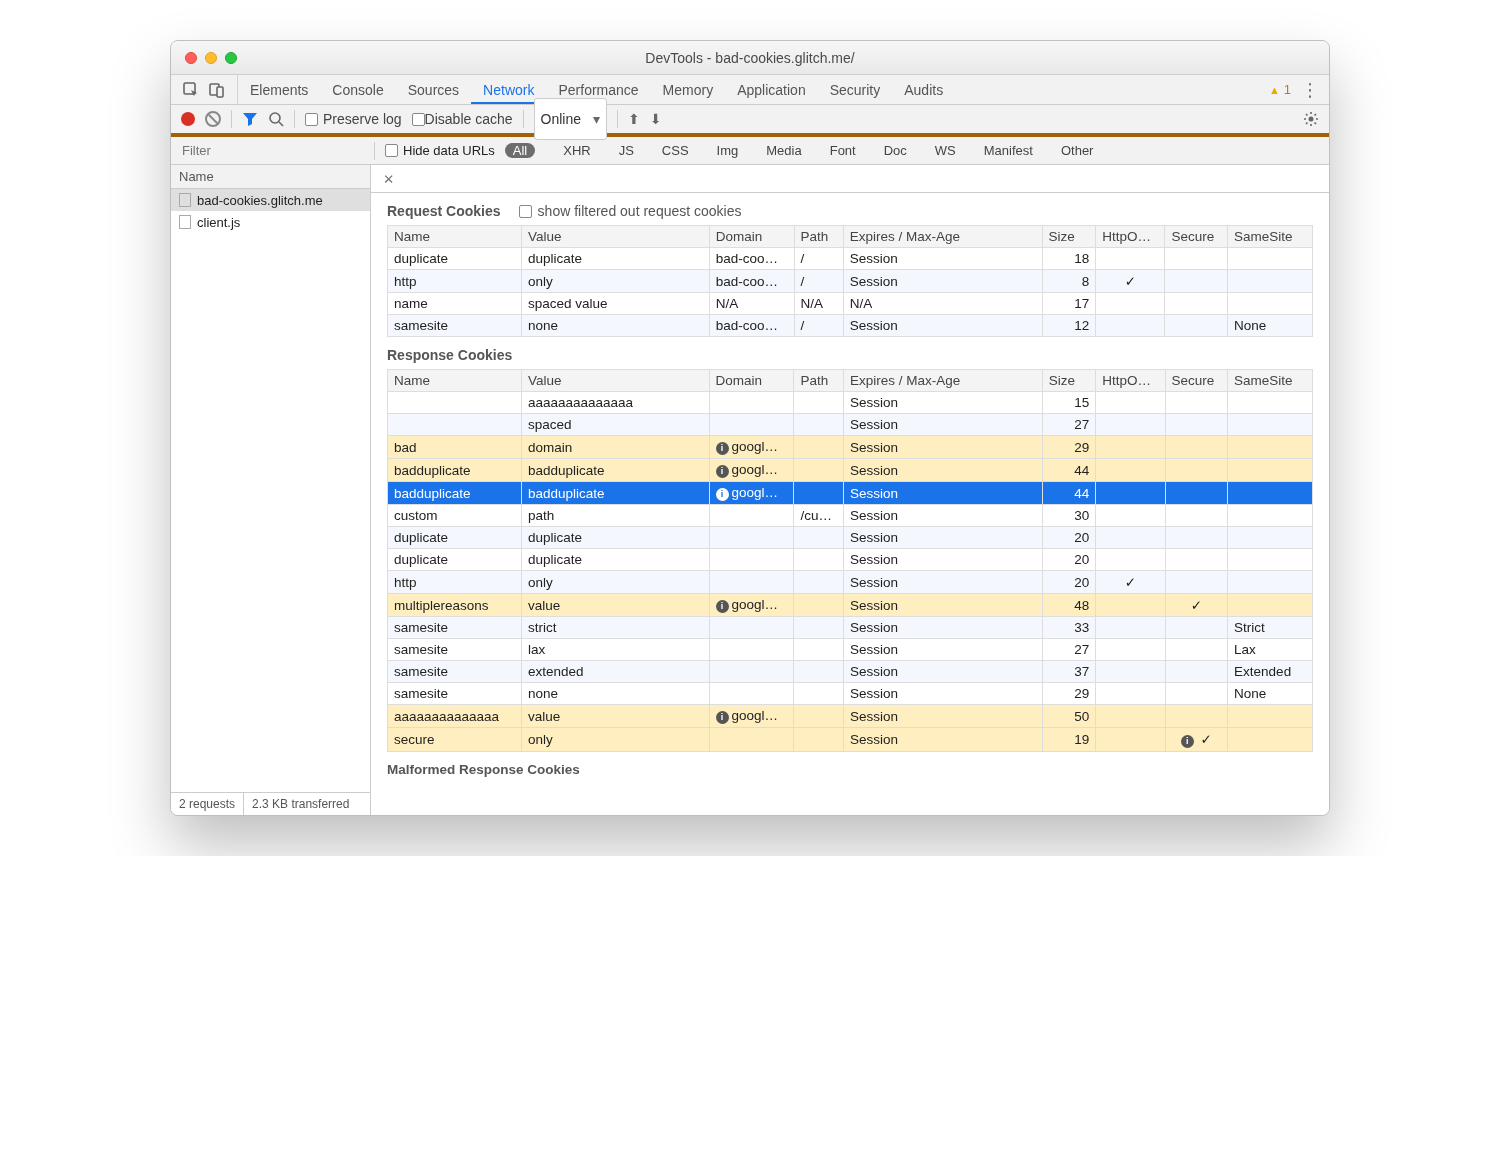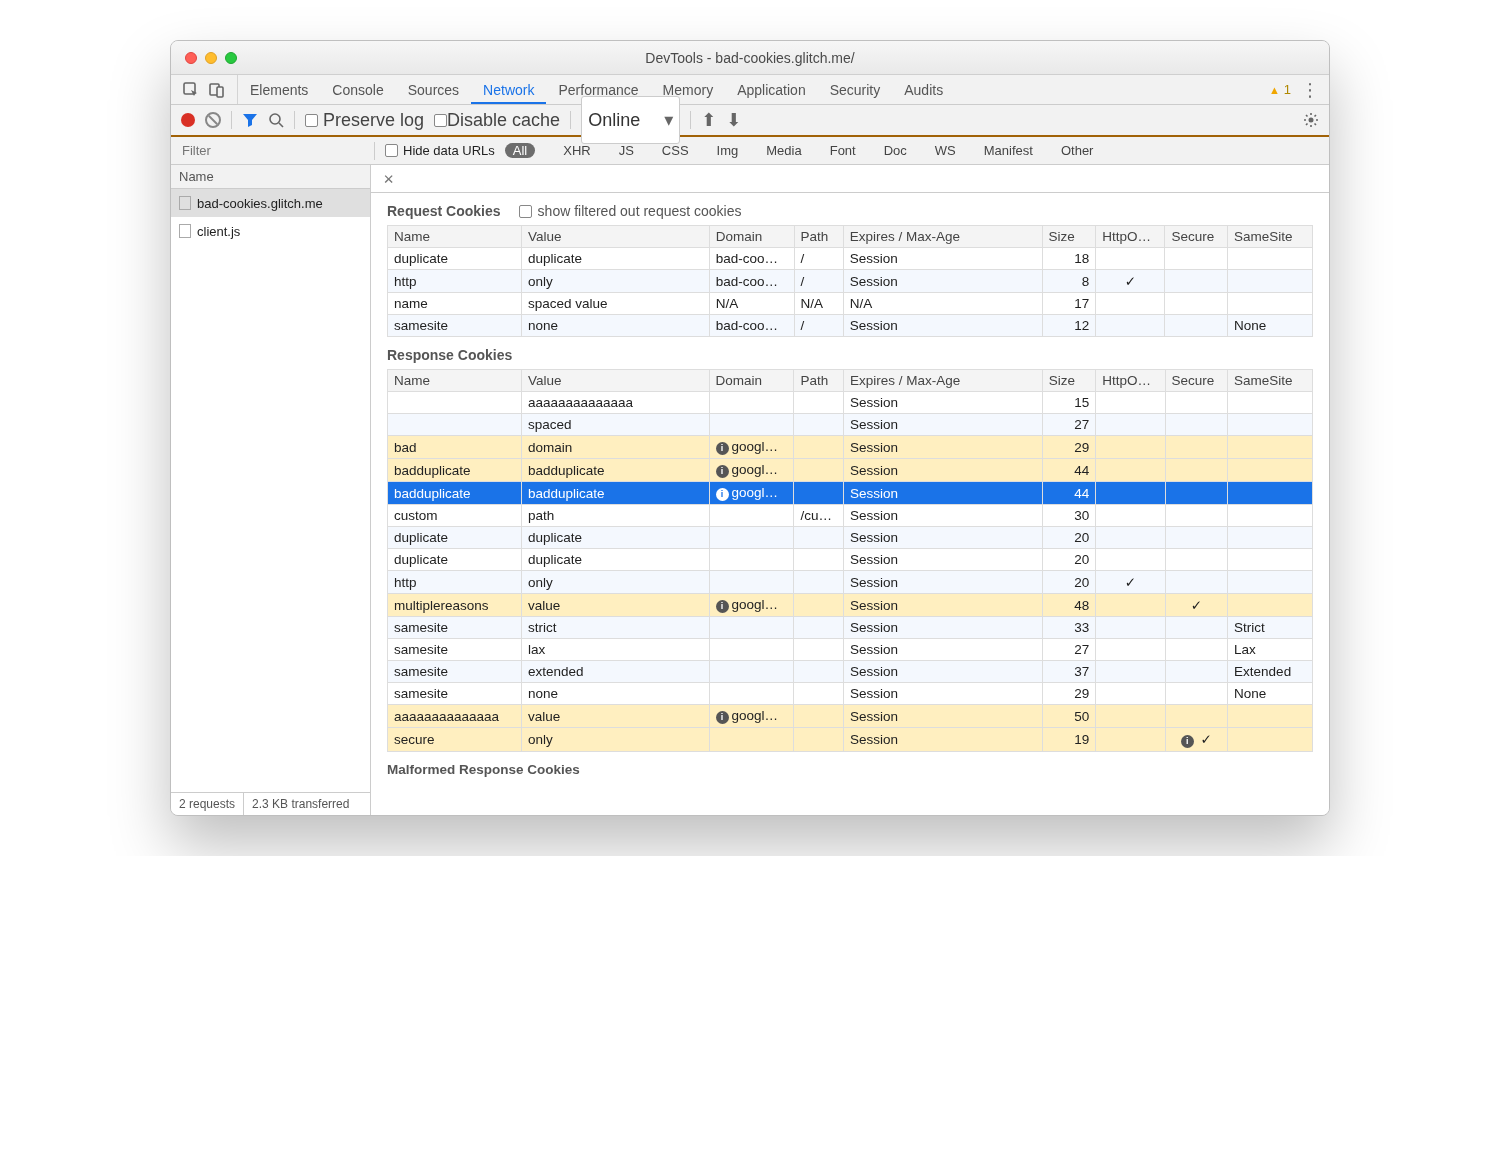--- a/index.html
+++ b/index.html
@@ -15,41 +15,41 @@
   .tabstrip { display:flex; align-items:center; height:30px; border-bottom:1px solid #ccc; background:#f2f2f2; font-size:14px; }
   .inspect-icons { display:flex; align-items:center; gap:10px; padding:0 12px; border-right:1px solid #d4d4d4; height:100%; }
   .svg-icon { width:16px; height:16px; fill:none; stroke:#666; stroke-width:1.6; }
   .tabs { display:flex; height:100%; }
   .tab { padding:0 12px; line-height:30px; color:#555; cursor:pointer; }
   .tab.active { color:#1a73e8; border-bottom:2px solid #1a73e8; }
   .tabstrip-right { margin-left:auto; display:flex; align-items:center; gap:10px; padding-right:10px; }
   .warn-badge { color:#b08800; font-size:13px; display:flex; align-items:center; gap:4px;}
   .warn-badge::before { content:"▲"; color:#f0a600; font-size:11px;}
   .kebab { font-size:18px; color:#666; line-height:1; cursor:pointer;}
-  .toolbar { display:flex; align-items:center; gap:10px; height:32px; border-bottom:2px solid #a16207; background:#f2f2f2; padding:0 10px; font-size:18px; color:#444;justify-content:space-between; }
+  .toolbar { display:flex; align-items:center; gap:10px; height:32px; border-bottom:4px solid #a16207; background:#f2f2f2; padding:0 10px; font-size:14px; color:#444;justify-content:space-between; }
   .record-dot { width:14px; height:14px; border-radius:50%; background:#d93025; }
   .no-sign { width:16px; height:16px; border:2px solid #888; border-radius:50%; position:relative; }
   .no-sign::after { content:""; position:absolute; width:100%; height:2px; background:#888; top:50%; left:0; transform:translateY(-50%) rotate(45deg);}
   .tb-sep { width:1px; height:18px; background:#ccc; }
   .funnel { color:#1a73e8; }
   .cbox { width:13px; height:13px; border:1px solid #888; border-radius:2px; background:#fff; display:inline-block; vertical-align:middle;}
-  .select-box { display:flex; align-items:center; gap:24px; padding:12px 6px; border:1px solid #ccc; border-radius:3px; background:#fff; color:#333; }
+  .select-box { display:flex; align-items:center; gap:12px; padding:12px 6px; border:1px solid #ccc; border-radius:3px; background:#fff; color:#333; }
   .arrow-down-sm::after{content:"▾"; color:#666;}
   .up-arrow, .dn-arrow { color:#666; cursor:pointer;}
   .gear { margin-left:auto; }
   .filterbar { display:flex; align-items:center; gap:10px; height:28px; border-bottom:1px solid #ccc; background:#f2f2f2; padding:0 8px; font-size:13px;}
   .filter-input { width:185px; height:20px; border:1px solid transparent; background:transparent; padding:0 2px; font-size:13px; color:#888;}
   .pills { display:flex; align-items:center; gap:28px; }
   .pill { color:#444; cursor:pointer; }
   .pill.active { background:#6d6d6d; color:#fff; border-radius:8px; padding:0 8px; }
   .body-split { display:flex; height:650px; background:#fff;}
   .sidebar { width:200px; border-right:1px solid #ccc; display:flex; flex-direction:column;}
   .sb-header { height:24px; line-height:24px; padding:0 8px; font-size:13px; color:#555; border-bottom:1px solid #ccc; background:#f2f2f2;}
   .sb-items { flex:1; }
-  .sb-item { display:flex; align-items:center; gap:6px; height:28px; padding:0 8px; font-size:13px;}
+  .sb-item { display:flex; align-items:center; gap:6px; height:22px; padding:0 8px; font-size:13px;}
   .sb-item .file-ic { width:12px; height:14px; border:1px solid #aaa; position:relative;}
   .sb-item.selected { background:#dfdfdf;}
   .sb-footer { border-top:1px solid #ccc; display:flex; font-size:12px; color:#555;}
   .sb-foot-cell { padding:4px 8px; border-right:1px solid #ccc;}
   .detail { flex:1; overflow:auto;}
   .detail-tabs { display:flex; align-items:center; height:28px; border-bottom:1px solid #ccc; padding-left:8px; gap:20px; font-size:13.5px;}
   .detail-tabs .close-x { color:#777; cursor:pointer; padding:0 4px;}
   .dtab { color:#555; cursor:pointer; line-height:28px;}
   .dtab.active { color:#1a73e8; border-bottom:2px solid #1a73e8;}
   .section { padding:10px 16px 0 16px;}

